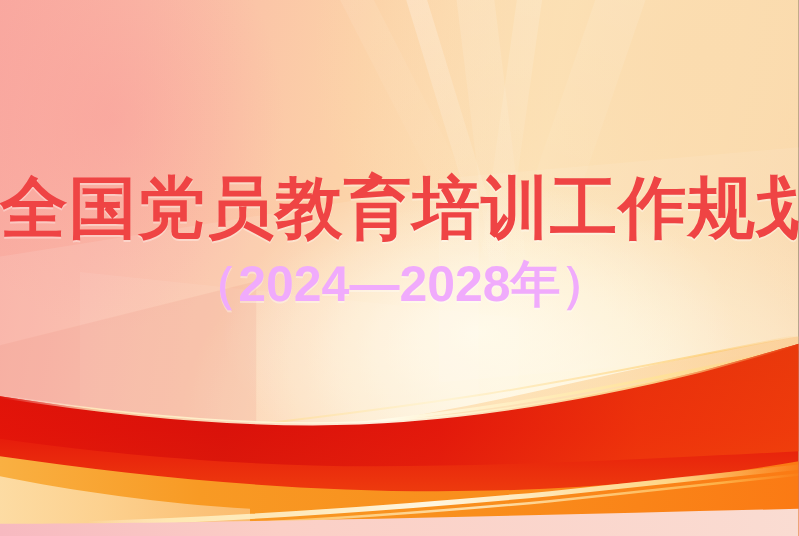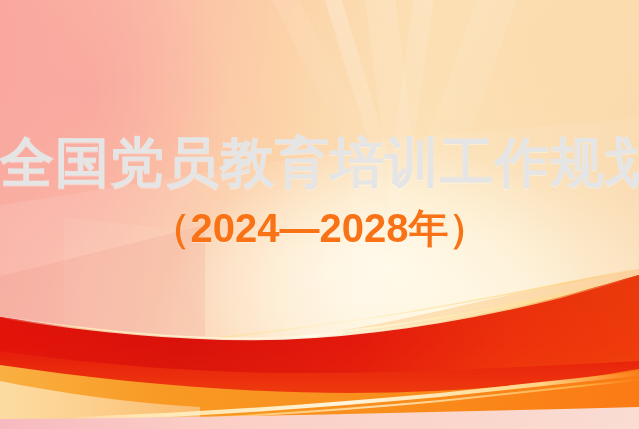--- a/index.html
+++ b/index.html
@@ -72,32 +72,31 @@
     right: 0;
     top: 138px;
     text-align: center;
     z-index: 6;
   }
   .main-title {
     margin: 0;
     font-size: 54px;
     line-height: 1.08;
     font-weight: 900;
-    color: #e5e5e5;
+    color: #ef4444;
     letter-spacing: 1px;
     white-space: nowrap;
     text-shadow: 0 1px 0 rgba(255,255,255,0.35);
-    font-family: Liberation Mono, monospace;
   }
   .sub-title {
     margin: 10px 0 0 0;
     font-size: 40px;
     line-height: 1.1;
     font-weight: 900;
-    color: #f97316;
+    color: #f0abfc;
     letter-spacing: 0px;
     white-space: nowrap;
     text-shadow: 0 1px 0 rgba(255,255,255,0.35);
   }
 </style>
 </head>
 <body>
 
 <div id="poster">
 

